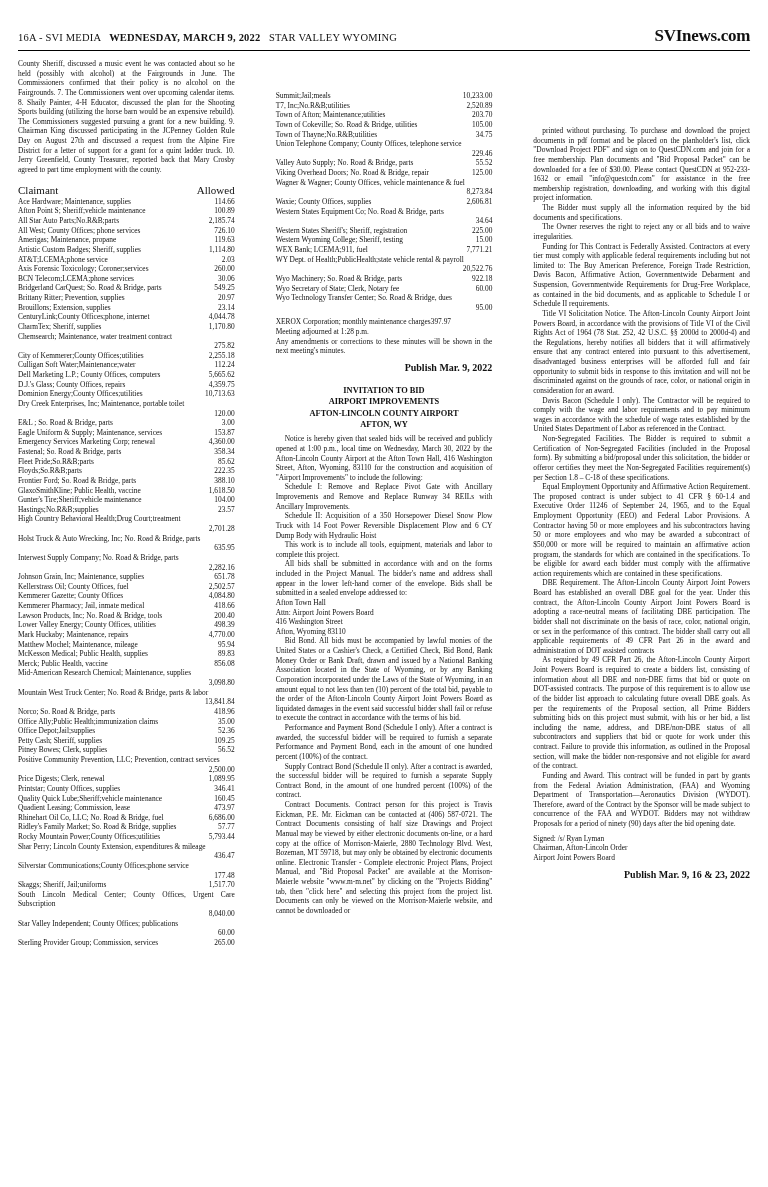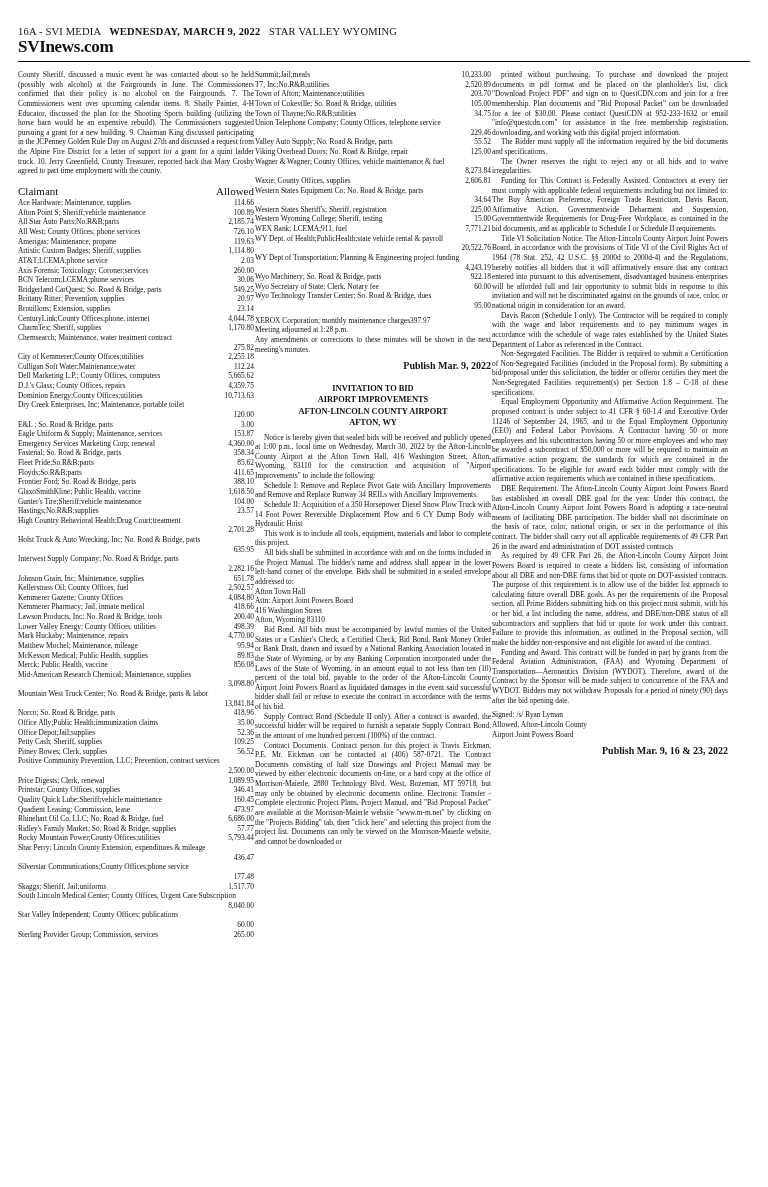--- a/index.html
+++ b/index.html
@@ -18,41 +18,40 @@
     position: relative;
   }
   
   .masthead {
     display: flex;
     align-items: baseline;
     justify-content: space-between;
     border-bottom: 1.6px solid #000;
     padding-bottom: 4px;
     margin-bottom: 8px;
-    flex-direction: column;
   }
   .masthead-left {
     font-size: 10.5px;
     letter-spacing: .2px;
     white-space: nowrap;
   }
   .masthead-left .page-num { font-weight: normal; }
   .masthead-left .pub { font-weight: normal; }
   .masthead-left .date { font-weight: bold; }
   .masthead-right {
     font-family: "Liberation Serif", serif;
     font-weight: bold;
     font-size: 17px;
     letter-spacing: -.3px;
   }
   
   .cols {
     display: flex;
-    gap: 0;
-    align-items: flex-start;
+    gap: 20px;
+    align-items: center;
   }
   .col {
     width: 236px;
     font-size: 7.4px;
     line-height: 1.30;
     text-align: justify;
     position: relative;
   }
   .divider {
     width: 1px;
@@ -229,21 +228,21 @@
           <div class="row">
             <span class="name">Fastenal; So. Road &amp; Bridge, parts</span>
             <span class="amt">358.34</span>
           </div>
           <div class="row">
             <span class="name">Fleet Pride;So.R&amp;B;parts</span>
             <span class="amt">85.62</span>
           </div>
           <div class="row">
             <span class="name">Floyds;So.R&amp;B;parts</span>
-            <span class="amt">411.65</span>
+            <span class="amt">222.35</span>
           </div>
           <div class="row">
             <span class="name">Frontier Ford; So. Road &amp; Bridge, parts</span>
             <span class="amt">388.10</span>
           </div>
           <div class="row">
             <span class="name">GlaxoSmithKline; Public Health, vaccine</span>
             <span class="amt">1,618.50</span>
           </div>
           <div class="row">
@@ -449,24 +448,20 @@
             <span class="name">Western Wyoming College; Sheriff, testing</span>
             <span class="amt">15.00</span>
           </div>
           <div class="row">
             <span class="name">WEX Bank; LCEMA;911, fuel</span>
             <span class="amt">7,771.21</span>
           </div>
           <div class="row wrap">
             <span class="name">WY Dept. of Health;PublicHealth;state vehicle rental &amp; payroll</span>
             <span class="amt">20,522.76</span>
-          </div>
-          <div class="row wrap">
-            <span class="name">WY Dept of Transportation; Planning &amp; Engineering project funding</span>
-            <span class="amt">4,243.19</span>
           </div>
           <div class="row">
             <span class="name">Wyo Machinery; So. Road &amp; Bridge, parts</span>
             <span class="amt">922.18</span>
           </div>
           <div class="row">
             <span class="name">Wyo Secretary of State; Clerk, Notary fee</span>
             <span class="amt">60.00</span>
           </div>
           <div class="row wrap">
@@ -490,20 +485,21 @@
           <p class="body">Notice is hereby given that sealed bids will be received and publicly opened at 1:00 p.m., local time on Wednesday, March 30, 2022 by the Afton-Lincoln County Airport at the Afton Town Hall, 416 Washington Street, Afton, Wyoming, 83110 for the construction and acquisition of "Airport Improvements" to include the following:</p>
           <p class="body">Schedule I: Remove and Replace Pivot Gate with Ancillary Improvements and Remove and Replace Runway 34 REILs with Ancillary Improvements.</p>
           <p class="body">Schedule II: Acquisition of a 350 Horsepower Diesel Snow Plow Truck with 14 Foot Power Reversible Displacement Plow and 6 CY Dump Body with Hydraulic Hoist</p>
           <p class="body">This work is to include all tools, equipment, materials and labor to complete this project.</p>
           <p class="body">All bids shall be submitted in accordance with and on the forms included in the Project Manual. The bidder's name and address shall appear in the lower left-hand corner of the envelope. Bids shall be submitted in a sealed envelope addressed to:</p>
           <p class="body noind">Afton Town Hall</p>
           <p class="body noind">Attn:  Airport Joint Powers Board</p>
           <p class="body noind">416 Washington Street</p>
           <p class="body noind">Afton, Wyoming 83110</p>
           <p class="body">Bid Bond. All bids must be accompanied by lawful monies of the United States or a Cashier's Check, a Certified Check, Bid Bond, Bank Money Order or Bank Draft, drawn and issued by a National Banking Association located in the State of Wyoming, or by any Banking Corporation incorporated under the Laws of the State of Wyoming, in an amount equal to not less than ten (10) percent of the total bid, payable to the order of the Afton-Lincoln County Airport Joint Powers Board as liquidated damages in the event said successful bidder shall fail or refuse to execute the contract in accordance with the terms of his bid.</p>
+          <p class="body">Performance and Payment Bond (Schedule I only). After a contract is awarded, the successful bidder will be required to furnish a separate Performance and Payment Bond, each in the amount of one hundred percent (100%) of the contract.</p>
           <p class="body">Supply Contract Bond (Schedule II only). After a contract is awarded, the successful bidder will be required to furnish a separate Supply Contract Bond, in the amount of one hundred percent (100%) of the contract.</p>
           <p class="body">Contract Documents. Contract person for this project is Travis Eickman, P.E.  Mr. Eickman can be contacted at (406) 587-0721.  The Contract Documents consisting of half size Drawings and Project Manual may be viewed by either electronic documents on-line, or a hard copy at the office of Morrison-Maierle, 2880 Technology Blvd. West, Bozeman, MT 59718, but may only be obtained by electronic documents online.  Electronic Transfer - Complete electronic Project Plans, Project Manual, and "Bid Proposal Packet" are available at the Morrison-Maierle website "www.m-m.net" by clicking on the "Projects Bidding" tab, then "click here" and selecting this project from the project list. Documents can only be viewed on the Morrison-Maierle website, and cannot be downloaded or</p>
         </div>
     </div>
 
     <div class="divider"></div>
 
     <div class="col">
       <div id="col3body">
           <p class="body">printed without purchasing.  To purchase and download the project documents in pdf format and be placed on the planholder's list, click "Download Project PDF" and sign on to QuestCDN.com and join for a free membership. Plan documents and "Bid Proposal Packet" can be downloaded for a fee of $30.00.  Please contact QuestCDN at 952-233-1632 or email "info@questcdn.com" for assistance in the free membership registration, downloading, and working with this digital project information.</p>
@@ -514,20 +510,20 @@
           <p class="body">Davis Bacon (Schedule I only). The Contractor will be required to comply with the wage and labor requirements and to pay minimum wages in accordance with the schedule of wage rates established by the United States Department of Labor as referenced in the Contract.</p>
           <p class="body">Non-Segregated Facilities. The Bidder is required to submit a Certification of Non-Segregated Facilities (included in the Proposal form). By submitting a bid/proposal under this solicitation, the bidder or offeror certifies they meet the Non-Segregated Facilities requirement(s) per Section 1.8 – C-18 of these specifications.</p>
           <p class="body">Equal Employment Opportunity and Affirmative Action Requirement. The proposed contract is under subject to 41 CFR § 60-1.4 and Executive Order 11246 of September 24, 1965, and to the Equal Employment Opportunity (EEO) and Federal Labor Provisions.  A Contractor having 50 or more employees and his subcontractors having 50 or more employees and who may be awarded a subcontract of $50,000 or more will be required to maintain an affirmative action program, the standards for which are contained in the specifications. To be eligible for award each bidder must comply with the affirmative action requirements which are contained in these specifications.</p>
           <p class="body">DBE Requirement. The Afton-Lincoln County Airport Joint Powers Board has established an overall DBE goal for the year. Under this contract, the Afton-Lincoln County Airport Joint Powers Board is adopting a race-neutral means of facilitating DBE participation. The bidder shall not discriminate on the basis of race, color, national origin, or sex in the performance of this contract.  The bidder shall carry out all applicable requirements of 49 CFR Part 26 in the award and administration of DOT assisted contracts</p>
           <p class="body">As required by 49 CFR Part 26, the Afton-Lincoln County Airport Joint Powers Board is required to create a bidders list, consisting of information about all DBE and non-DBE firms that bid or quote on DOT-assisted contracts.  The purpose of this requirement is to allow use of the bidder list approach to calculating future overall DBE goals. As per the requirements of the Proposal section, all Prime Bidders submitting bids on this project must submit, with his or her bid, a list including the name, address, and DBE/non-DBE status of all subcontractors and suppliers that bid or quote for work under this contract. Failure to provide this information, as outlined in the Proposal section, will make the bidder non-responsive and not eligible for award of the contract.</p>
           <p class="body">Funding and Award. This contract will be funded in part by grants from the Federal Aviation Administration, (FAA) and Wyoming Department of Transportation—Aeronautics Division (WYDOT). Therefore, award of the Contract by the Sponsor will be made subject to concurrence of the FAA and WYDOT.  Bidders may not withdraw Proposals for a period of ninety (90) days after the bid opening date.</p>
         </div>
       <div class="gap"></div>
       <div class="sig">
         <div>Signed: /s/ Ryan Lyman</div>
-        <div>Allowed, Afton-Lincoln County</div>
+        <div>Chairman, Afton-Lincoln Order</div>
         <div>Airport Joint Powers Board</div>
       </div>
       <div class="publish">Publish Mar. 9, 16 &amp; 23, 2022</div>
     </div>
 
   </div>
 </div>
 
 </body></html>

